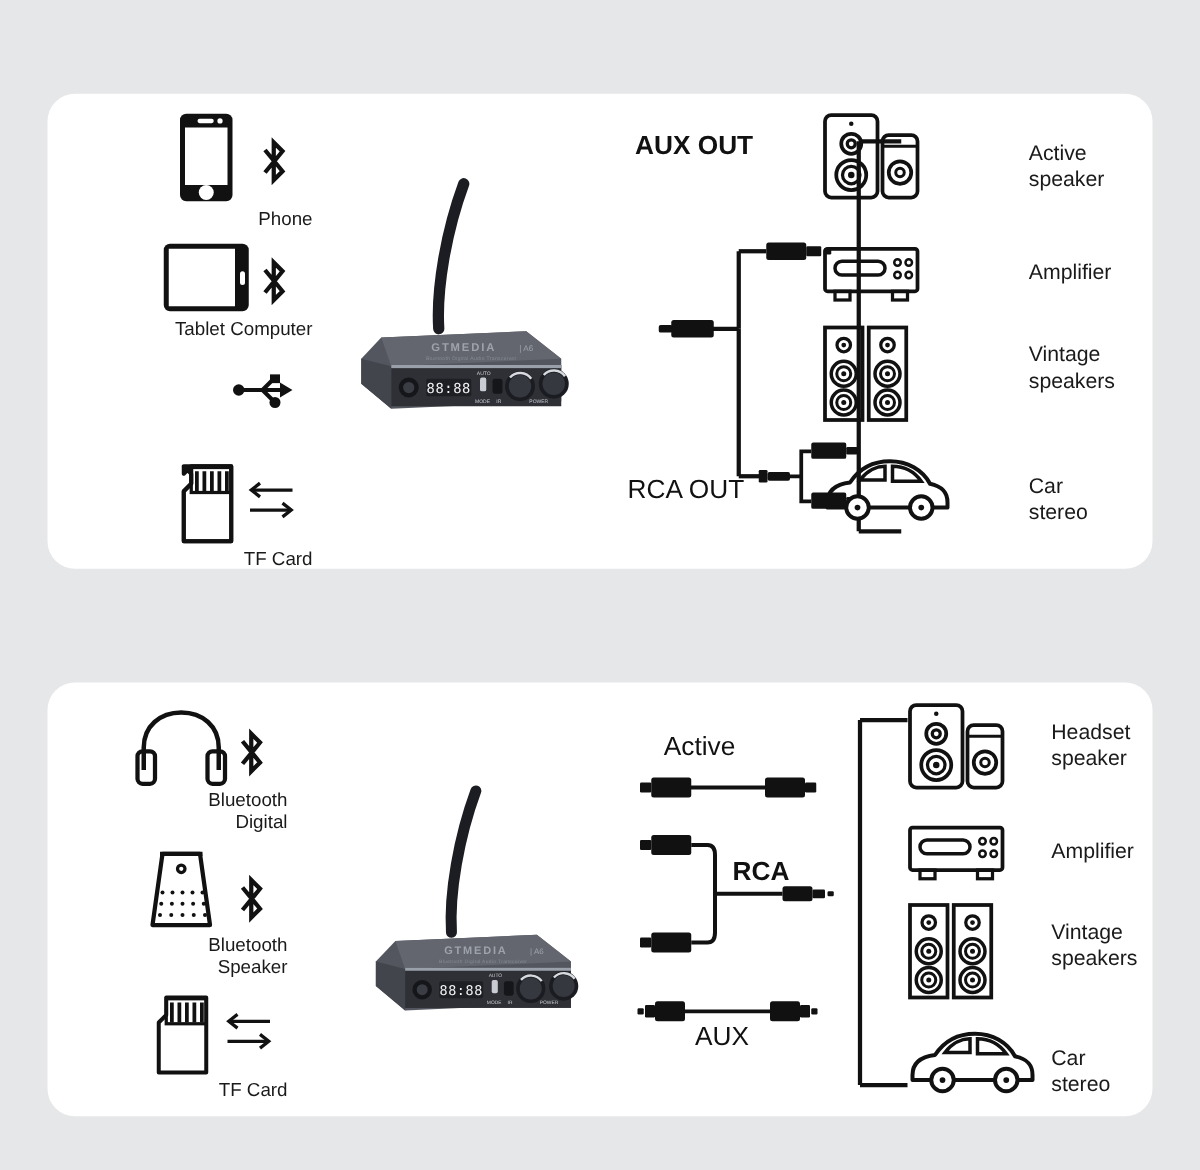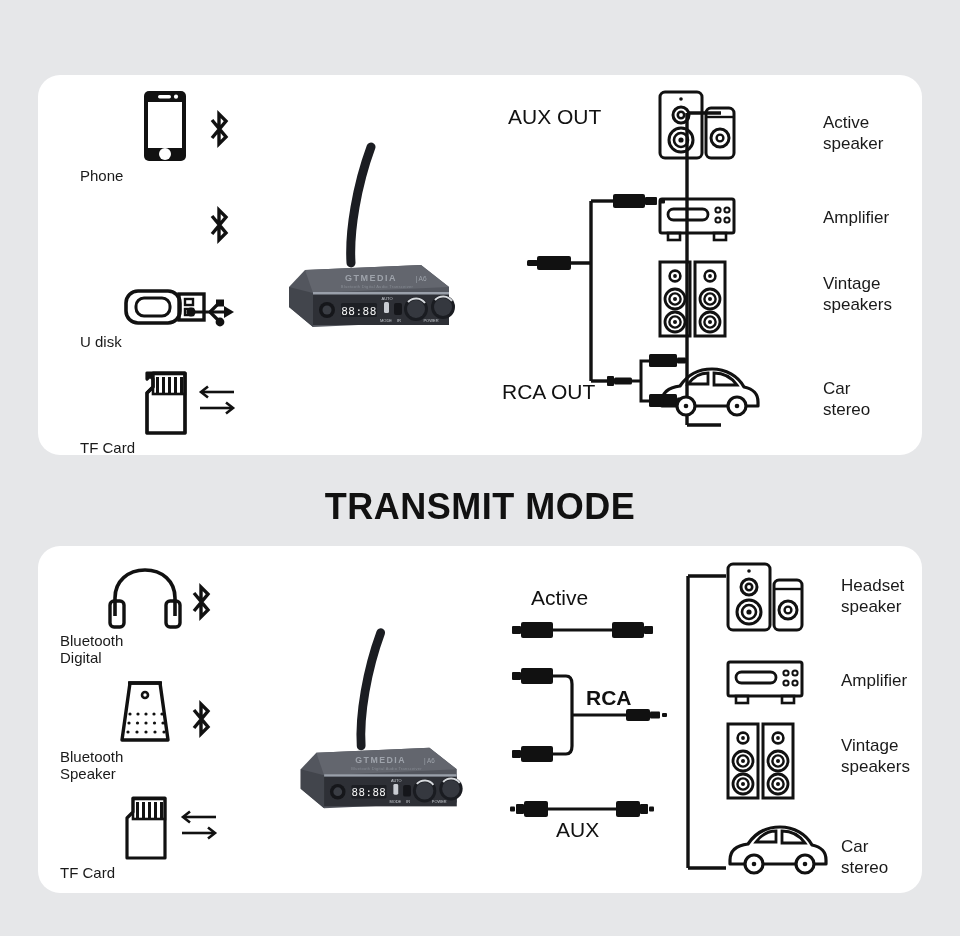--- a/index.html
+++ b/index.html
@@ -32,21 +32,21 @@
   }
   #card-receive  { top: 75px;  height: 380px; }
   #card-transmit { top: 546px; height: 347px; }
   .src-row { position: absolute; width: 170px; }
   .src-icon {
     position: absolute; left: 50%; transform: translateX(-50%);
     top: 0;
   }
   .src-label {
     position: absolute; left: 0; width: 100%;
-    text-align: left;
+    text-align: right;
     font-size: 15px; color: #1a1a1a; line-height: 17px;
   }
   .bt-sym {
     position: absolute;
     font-size: 0; 
   }
 
   
   .dev-row { position: absolute; }
   .dev-icon { position: absolute; }
@@ -82,38 +82,36 @@
         </svg>
       </div>
       <div class="src-label" style="top:78px;">Phone</div>
     </div>
     <div class="bt-sym" style="left:168px; top:36px;">
       <svg width="26" height="36" viewBox="0 0 26 36">
         <path d="M6 9 L20 26 L13 33 L13 3 L20 10 L6 27" stroke="#111" stroke-width="3.4" fill="none" stroke-linejoin="miter"></path>
       </svg>
     </div>
 
+    <div class="src-row" style="left:42px; top:118px; height:100px;">
+      <div class="src-icon">
+        <svg width="72" height="58" viewBox="0 0 72 58">
+          <rect x="2" y="2" width="68" height="54" rx="5" fill="#111"></rect>
+          <rect x="6" y="6" width="53" height="46" fill="#fff"></rect>
+          <rect x="63" y="24" width="4" height="11" rx="2" fill="#fff"></rect>
+        </svg>
+      </div>
+      <div class="src-label" style="top:62px;">Tablet Computer</div>
+    </div>
     <div class="bt-sym" style="left:168px; top:132px;">
       <svg width="26" height="36" viewBox="0 0 26 36">
         <path d="M6 9 L20 26 L13 33 L13 3 L20 10 L6 27" stroke="#111" stroke-width="3.4" fill="none"></path>
       </svg>
     </div>
 
-    <div class="src-row" style="left:42px; top:212px; height:90px;">
-      <div class="src-icon">
-        <svg width="82" height="40" viewBox="0 0 82 40">
-          <rect x="2" y="4" width="54" height="32" rx="12" fill="none" stroke="#111" stroke-width="3.6"></rect>
-          <rect x="12" y="11" width="34" height="18" rx="8" fill="none" stroke="#111" stroke-width="3"></rect>
-          <rect x="55" y="7" width="25" height="26" fill="none" stroke="#111" stroke-width="3.4"></rect>
-          <rect x="61" y="12" width="8" height="6" fill="none" stroke="#111" stroke-width="2.4"></rect>
-          <rect x="61" y="22" width="8" height="6" fill="none" stroke="#111" stroke-width="2.4"></rect>
-        </svg>
-      </div>
-      <div class="src-label" style="top:46px;">U disk</div>
-    </div>
     <div class="bt-sym" style="left:148px; top:222px;">
       <svg width="50" height="30" viewBox="0 0 50 30">
         <circle cx="5" cy="15" r="4.6" fill="#111"></circle>
         <path d="M5 15 H44" stroke="#111" stroke-width="3.2" fill="none"></path>
         <path d="M24 15 L33 6" stroke="#111" stroke-width="3.2" fill="none"></path>
         <rect x="30" y="2.5" width="8" height="7" fill="#111"></rect>
         <path d="M24 15 L33 24" stroke="#111" stroke-width="3.2" fill="none"></path>
         <circle cx="34" cy="25" r="4.4" fill="#111"></circle>
         <path d="M38 9 L48 15 L38 21 Z" fill="#111"></path>
       </svg>
@@ -222,21 +220,21 @@
           <rect x="166" y="309" width="28" height="13" rx="1.5" fill="#111"></rect>
           <rect x="194" y="312.5" width="9" height="6" rx="1" fill="#111"></rect>
         </g>
 
         <path class="wire" d="M204 28 V340" stroke-width="3.4"></path>
         <path class="wire" d="M204 28 H238" stroke-width="3.4"></path>
         <path class="wire" d="M204 340 H238" stroke-width="3.4"></path>
       </svg>
     </div>
 
-    <div class="cable-label" style="left:470px; top:30px;">AUX OUT</div>
+    <div class="cable-label" style="left:470px; top:30px;font-weight:bold;">AUX OUT</div>
     <div class="cable-label" style="left:464px; top:305px;">RCA OUT</div>
 
     <div class="dev-row" style="left:620px; top:15px;">
       <div class="dev-icon">
         <svg width="78" height="72" viewBox="0 0 78 72">
           <rect x="2" y="2" width="42" height="66" rx="5" fill="none" stroke="#111" stroke-width="3"></rect>
           <circle cx="23" cy="9" r="1.8" fill="#111"></circle>
           <circle cx="23" cy="25" r="8" fill="none" stroke="#111" stroke-width="3"></circle>
           <circle cx="23" cy="25" r="3.2" fill="none" stroke="#111" stroke-width="2.6"></circle>
           <circle cx="23" cy="50" r="12" fill="none" stroke="#111" stroke-width="3"></circle>
@@ -304,21 +302,20 @@
           <circle cx="28" cy="46" r="2.3" fill="#111"></circle>
           <circle cx="79" cy="46" r="9" fill="#fff" stroke="#111" stroke-width="3.2"></circle>
           <circle cx="79" cy="46" r="2.3" fill="#111"></circle>
         </svg>
       </div>
       <div class="dev-label" style="left:150px; top:18px;">Car stereo</div>
     </div>
 
   </div>
 
-  <div class="section-title" id="title-transmit">TRANSMIT MODE</div>
 
   <div class="card" id="card-transmit">
 
     <div class="src-row" style="left:22px; top:20px; height:110px;">
       <div class="src-icon">
         <svg width="74" height="62" viewBox="0 0 74 62">
           <path d="M7 50 V32 C7 15 20 4 37 4 C54 4 67 15 67 32 V50" fill="none" stroke="#111" stroke-width="3.6"></path>
           <rect x="2" y="35" width="14" height="26" rx="4" fill="none" stroke="#111" stroke-width="3.4"></rect>
           <rect x="58" y="35" width="14" height="26" rx="4" fill="none" stroke="#111" stroke-width="3.4"></rect>
         </svg>

